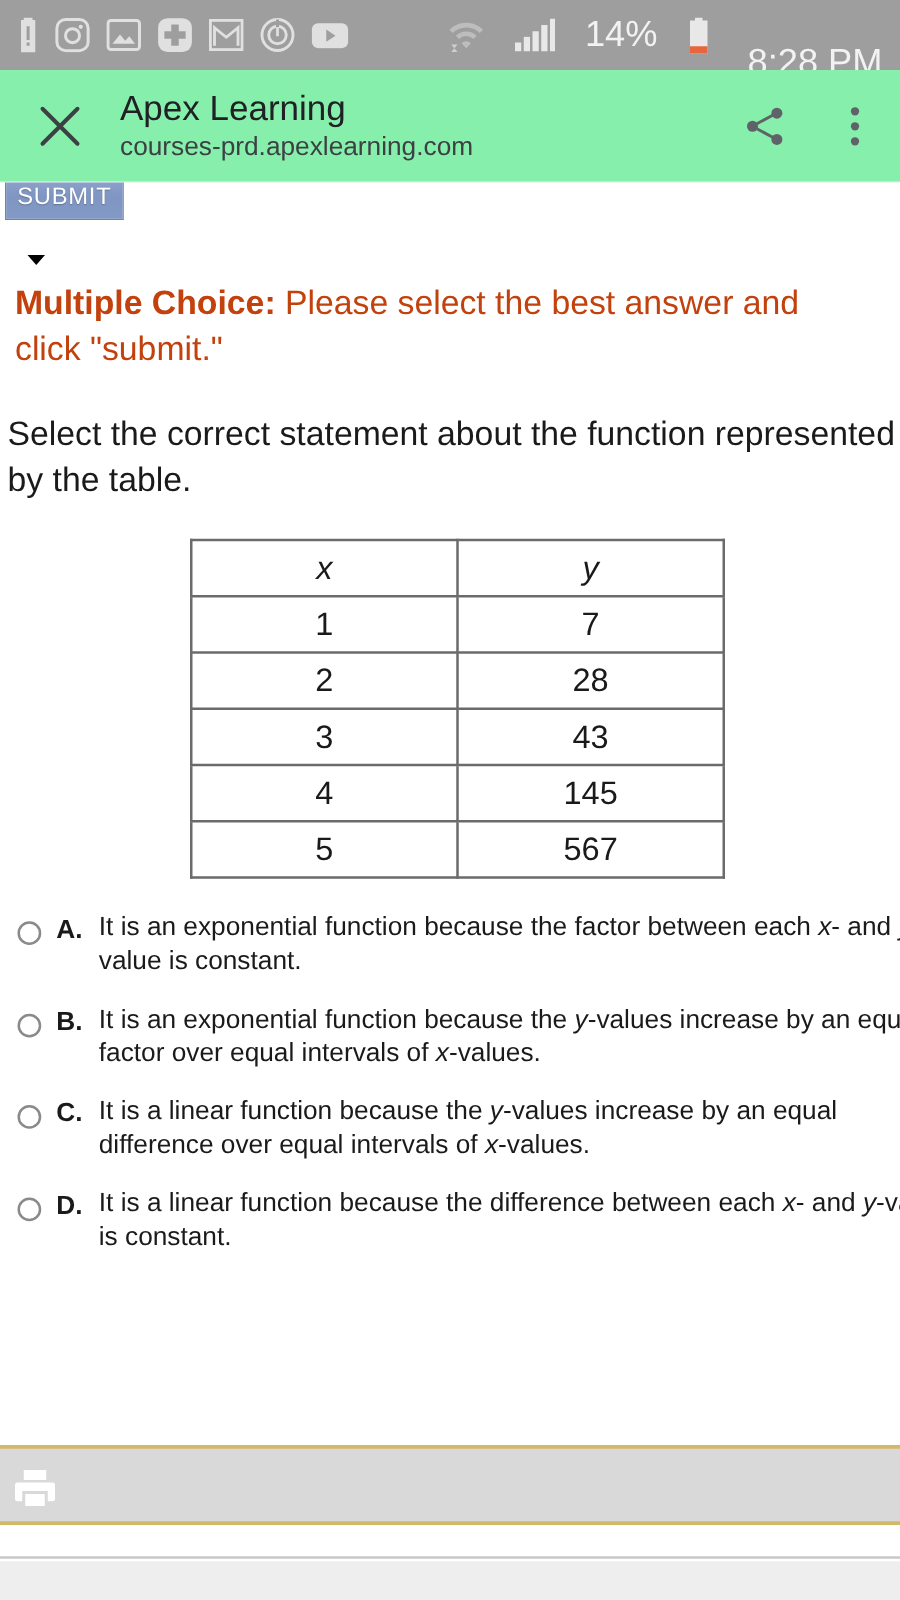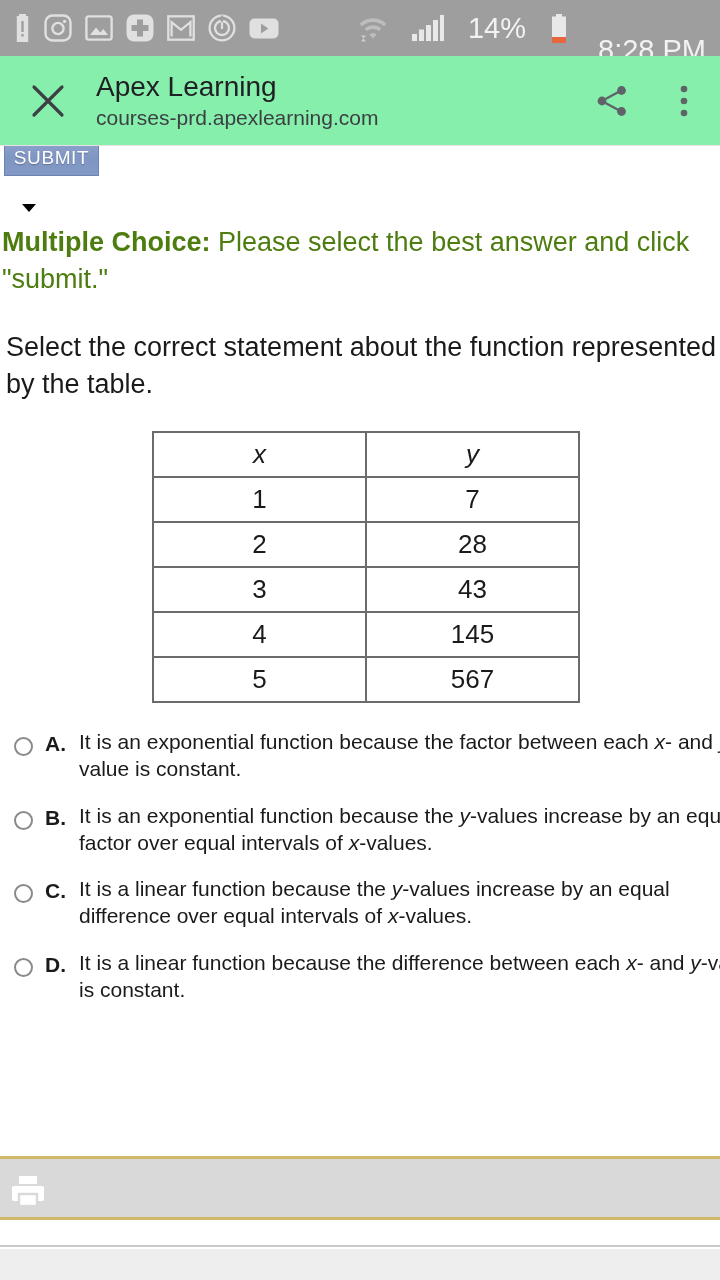--- a/index.html
+++ b/index.html
@@ -79,22 +79,22 @@
     position:absolute; left:22px; top:58px;
     width:0; height:0;
     border-left:7px solid transparent;
     border-right:7px solid transparent;
     border-top:8px solid #000000;
   }
 
   .q-body { position:absolute; left:0; top:78px; width:760px; }
 
   .instr {
-    font-size:27px; color:#4d7c0f; line-height:1.36;
-    padding:0 8px 0 2px; width:706px;
+    font-size:27px; color:#c2410c; line-height:1.36;
+    padding:0 8px 0 12px; width:706px;
   }
   .instr b { font-weight:bold; }
 
   .prompt {
     font-size:27px; color:#1a1a1a; line-height:1.36;
     padding:0 0 0 6px; margin-top:32px; width:740px;
   }
 
   
   .tbl-wrap { margin-top:28px; padding-left:152px; }

